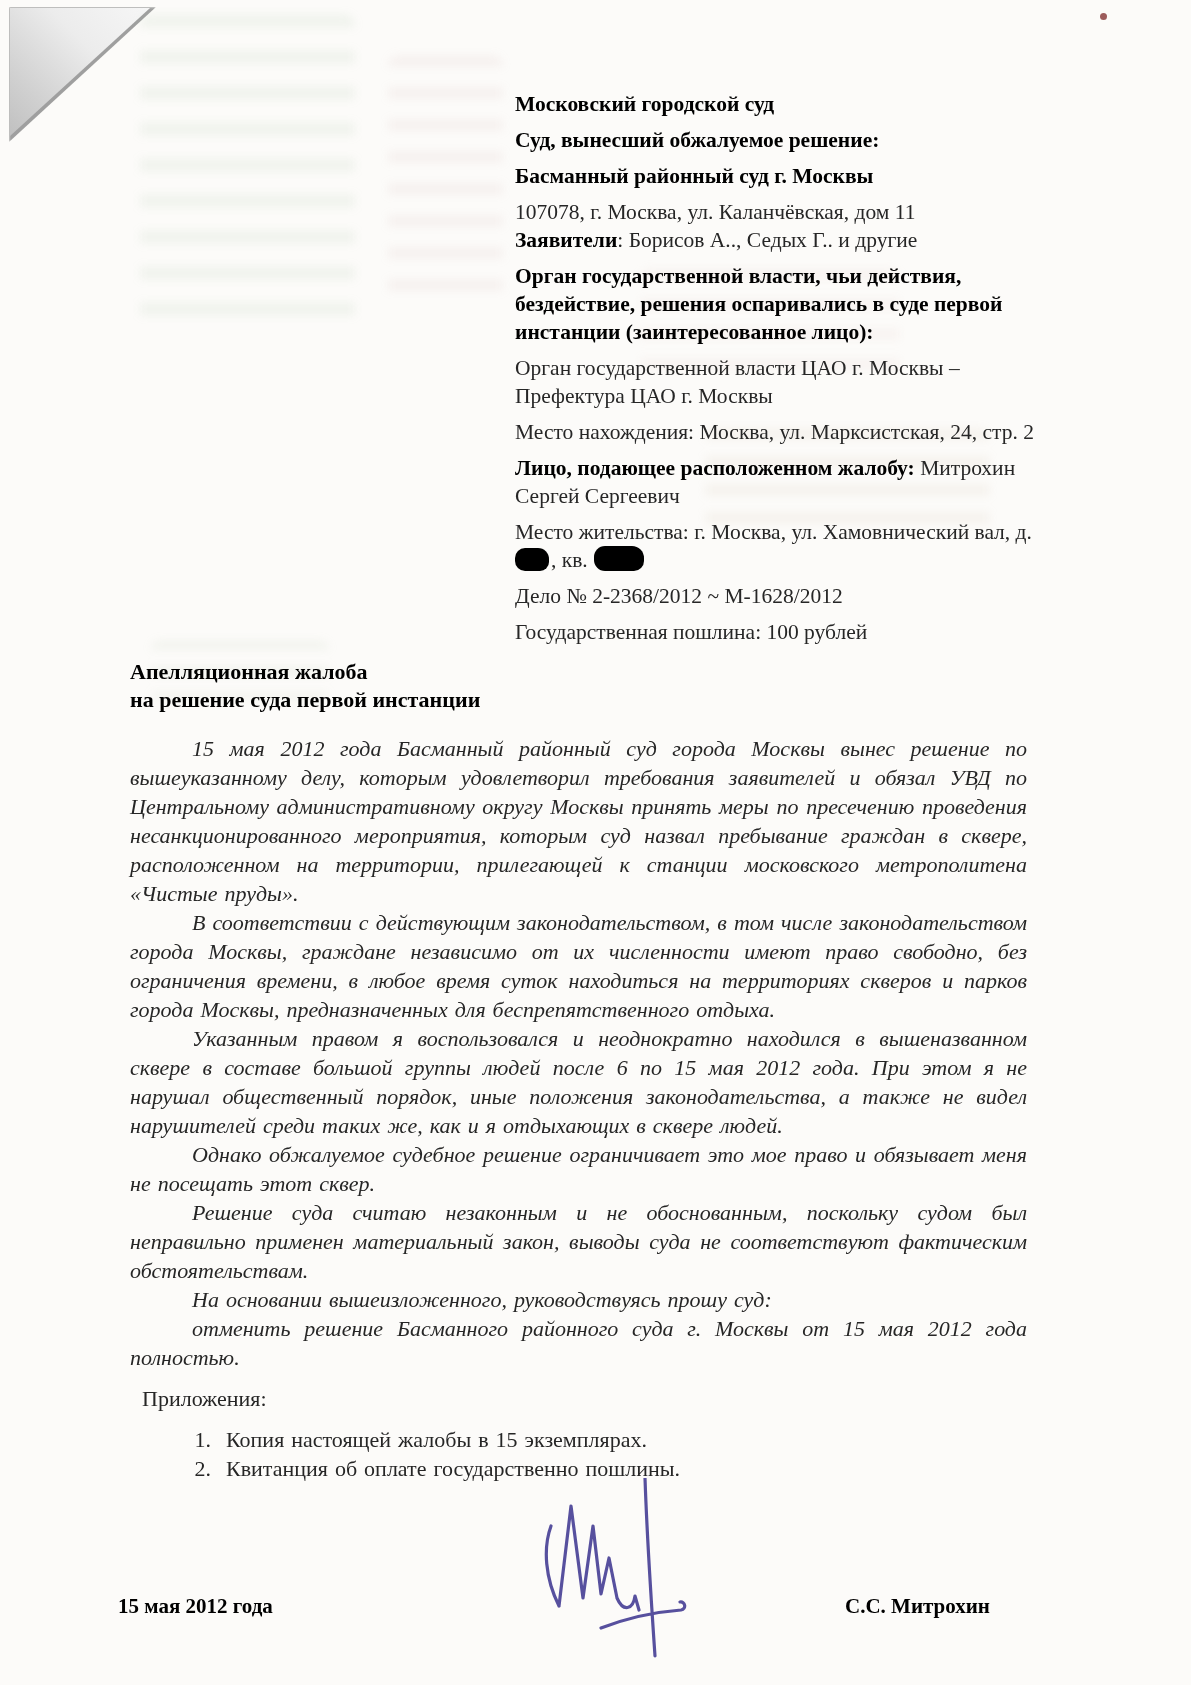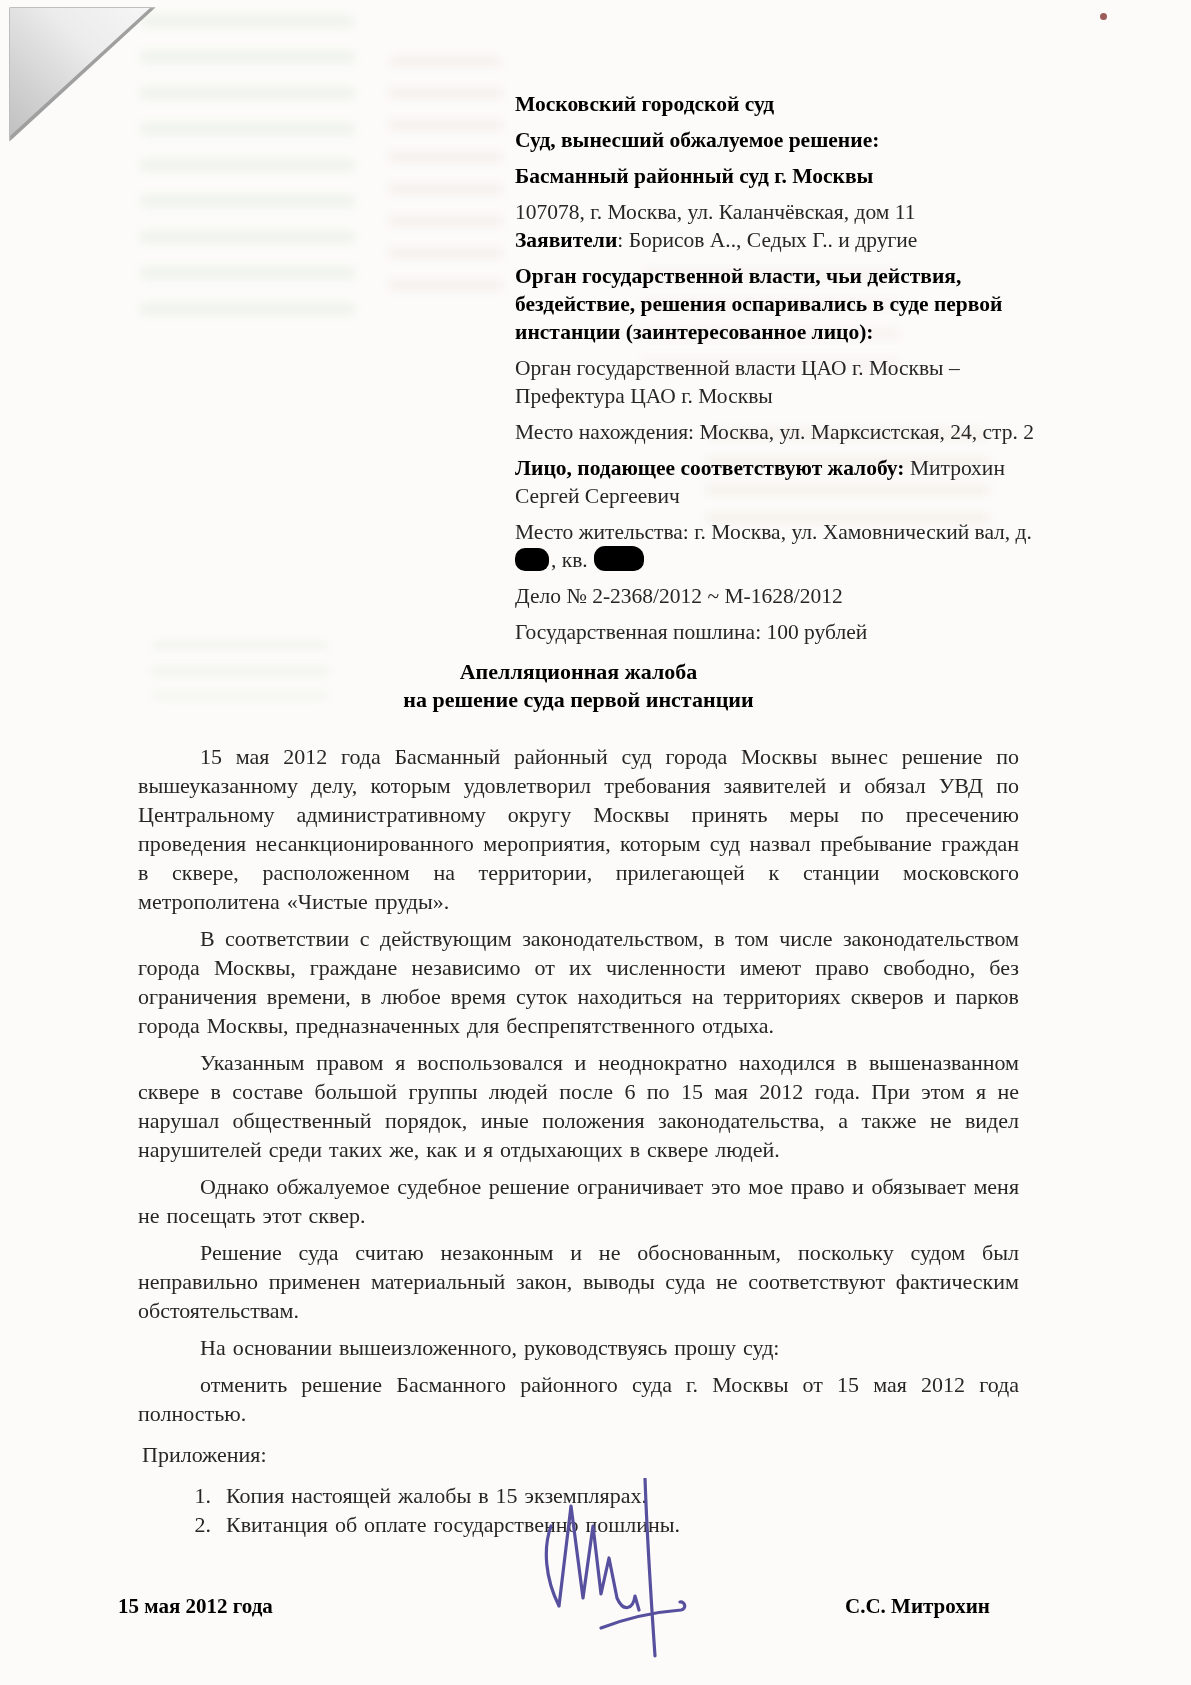--- a/index.html
+++ b/index.html
@@ -36,27 +36,27 @@
   
   .header-block{position:absolute;left:515px;top:90px;width:552px;
     font-size:21.5px;line-height:28px;}
   .header-block p{margin:0 0 8px 0;}
 
   .redact{display:inline-block;vertical-align:-4px;background:#000;}
   .redact.r1{width:34px;height:23px;border-radius:10px 11px 9px 10px;margin-right:2px;}
   .redact.r2{width:50px;height:25px;border-radius:11px 12px 10px 11px;margin-left:6px;}
 
   
-  .doc-title{position:absolute;left:130px;top:658px;width:897px;text-align:center;
+  .doc-title{position:absolute;left:130px;top:658px;width:897px;
     font-size:22px;line-height:28px;}
 
   
   .body-text{position:absolute;left:130px;top:734px;width:897px;
     font-size:22px;line-height:29px;word-spacing:1.5px;}
-  .body-text p.para{margin:8px;text-indent:62px;text-align:justify;}
+  .body-text p.para{margin:0;text-indent:62px;text-align:justify;font-style:italic;}
   .attach-heading{margin:12px;text-align:left;}
   .body-text ol{margin:0;padding:0 0 0 72px;}
   .body-text li{padding-left:8px;margin-left:16px;}
 
   
   .signature{position:absolute;left:535px;top:1478px;}
   .footer-date{position:absolute;left:118px;top:1594px;font-size:21px;}
   .footer-signer{position:absolute;left:845px;top:1594px;font-size:21px;text-align:right;}
 </style>
 </head>
@@ -78,21 +78,21 @@
     <p class="bold">Суд, вынесший обжалуемое решение:</p>
     <p class="bold">Басманный районный суд г. Москвы</p>
     <p>
       <span>107078, г. Москва, ул. Каланчёвская, дом 11</span><br>
       <span class="bold">Заявители</span><span>: Борисов А.., Седых Г.. и другие</span>
     </p>
     <p class="bold">Орган государственной власти, чьи действия, бездействие, решения оспаривались в суде первой инстанции (заинтересованное лицо):</p>
     <p>Орган государственной власти ЦАО г. Москвы – Префектура ЦАО г. Москвы</p>
     <p>Место нахождения: Москва, ул. Марксистская, 24, стр. 2</p>
     <p>
-      <span class="bold">Лицо, подающее соответствуют жалобу:</span><span> Митрохин Сергей Сергеевич</span>
+      <span class="bold">Лицо, подающее расположенном жалобу:</span><span> Митрохин Сергей Сергеевич</span>
     </p>
     <p>
       <span>Место жительства: г. Москва, ул. Хамовнический вал, д. </span><span class="redact r1"></span><span>, кв.</span><span class="redact r2"></span>
     </p>
     <p>Дело № 2-2368/2012 ~ М-1628/2012</p>
     <p>Государственная пошлина: 100 рублей</p>
   </div>
 
   <div class="doc-title">
     <div class="bold">Апелляционная жалоба</div>

